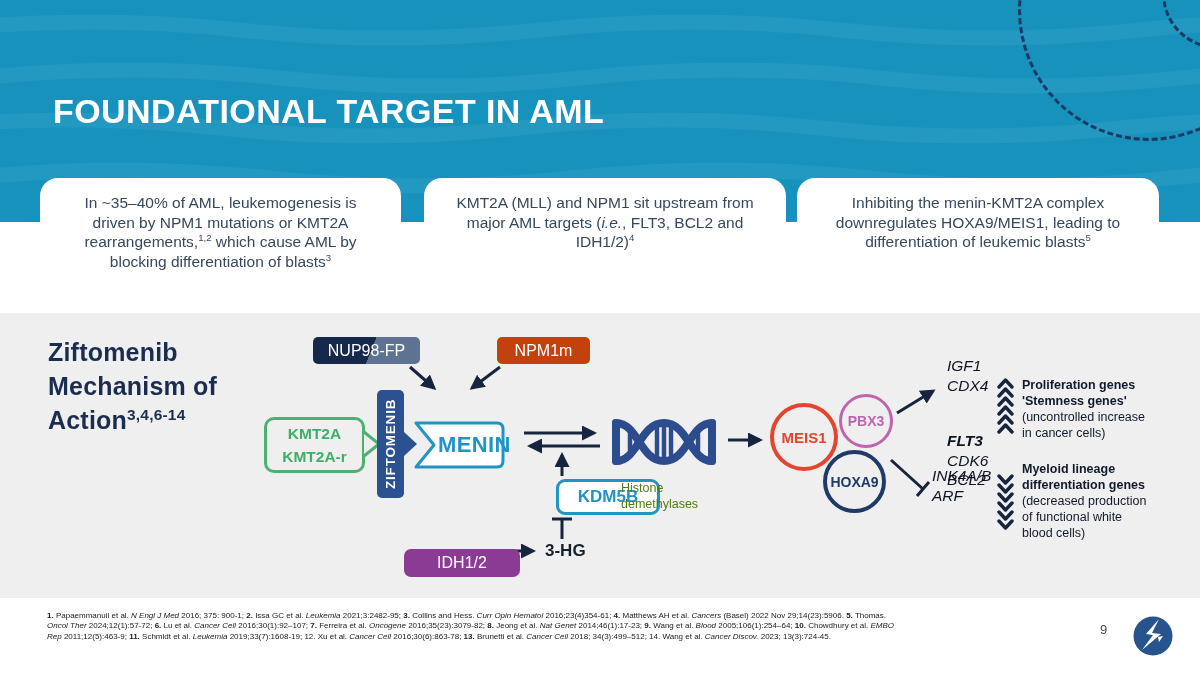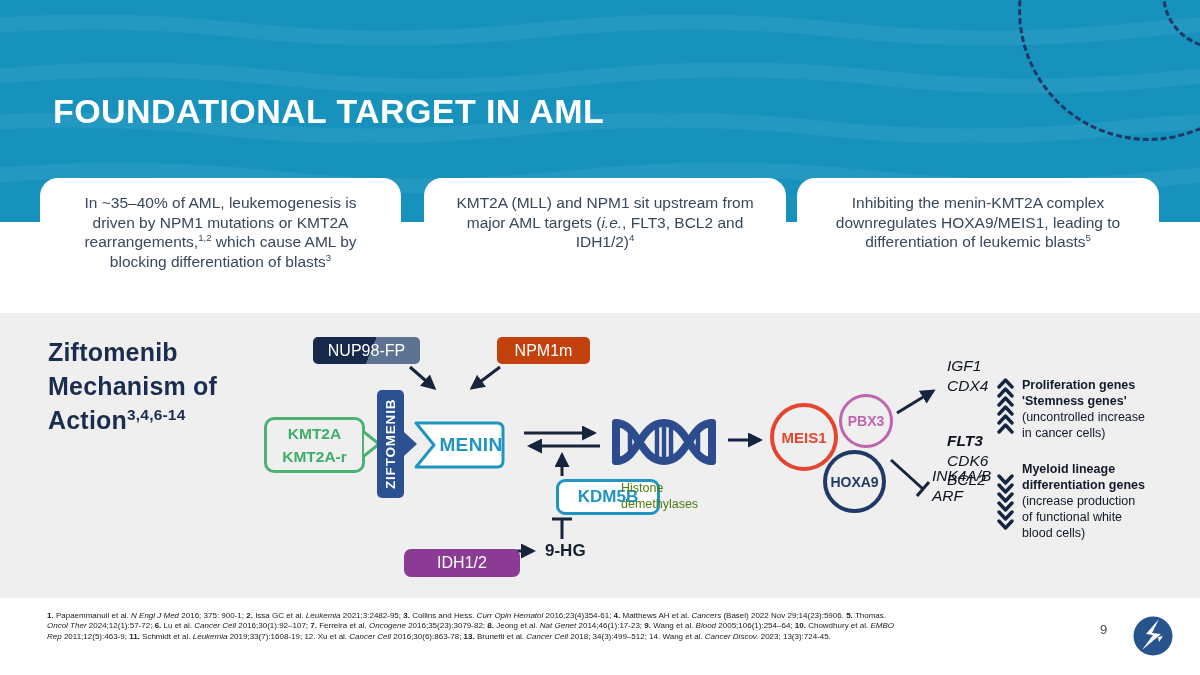--- a/index.html
+++ b/index.html
@@ -38,21 +38,21 @@
          line-height:23px;text-align:center;padding-top:2px;}
   .kmt2a-tail{position:absolute;left:362px;top:116px;}
   .zifto{position:absolute;left:377px;top:77px;width:27px;height:108px;background:#2C5191;border-radius:5px;
          color:#fff;font-weight:700;font-size:13.5px;letter-spacing:.8px;}
   .zifto span{display:block;margin:0 auto;writing-mode:vertical-rl;transform:rotate(180deg);height:108px;
          text-align:center;line-height:27px;}
   .zifto-tip{position:absolute;left:404px;top:119px;width:0;height:0;border-left:13px solid #2C5191;
          border-top:12px solid transparent;border-bottom:12px solid transparent;}
   .menin{position:absolute;left:412px;top:107px;width:94px;height:50px;}
   .menin .lbl{position:absolute;left:26px;top:0;width:66px;height:50px;line-height:50px;text-align:center;
-         color:#2095C3;font-weight:700;font-size:19px;letter-spacing:.4px;}
+         color:#2095C3;font-weight:700;font-size:22px;letter-spacing:.4px;}
   .kdm5b{position:absolute;left:513px;top:166px;width:98px;height:30px;background:#fff;border:3px solid #2095C3;
          border-radius:9px;color:#2095C3;font-weight:700;font-size:17px;line-height:30px;text-align:center;margin-left:43px;}
   .histone{position:absolute;left:621px;top:167px;color:#4d7c0f;font-size:12.5px;line-height:16px;}
   .twohg{position:absolute;left:545px;top:228px;color:#15202E;font-size:17px;font-weight:700;}
   .dna{position:absolute;left:608px;top:101px;}
   .circle{position:absolute;border-radius:50%;background:transparent;display:flex;align-items:center;
           justify-content:center;font-weight:700;}
   .circle.meis1{left:770px;top:90px;width:60px;height:60px;border:4px solid #E4452F;color:#E4452F;font-size:15px;}
   .circle.pbx3{left:839px;top:81px;width:48px;height:48px;border:3.5px solid #BF64AE;color:#BF64AE;font-size:14px;}
   .circle.hoxa9{left:823px;top:137px;width:55px;height:55px;border:4px solid #1F3A68;color:#1F3A68;font-size:14px;}
@@ -155,21 +155,21 @@
       <div class="lbl">MENIN</div>
     </div>
 
     <div class="kdm5b">KDM5B</div>
     <div class="histone">
       <div>Histone</div>
       <div>demethylases</div>
     </div>
 
     <div class="pill idh">IDH1/2</div>
-    <div class="twohg">9-HG</div>
+    <div class="twohg">3-HG</div>
 
     <svg class="dna" width="112" height="56" viewBox="0 0 112 56">
       <g stroke="#2C4C8E" fill="none" stroke-linecap="round">
         <path d="M8 9 C30 9 32 47 56 47 C80 47 82 9 104 9" stroke-width="8"></path>
         <path d="M8 47 C30 47 32 9 56 9 C80 9 82 47 104 47" stroke-width="8"></path>
         <path d="M8 9 L8 47" stroke-width="8"></path>
         <path d="M104 9 L104 47" stroke-width="8"></path>
         <path d="M22 20 L22 36" stroke-width="4.5"></path>
         <path d="M49 15 L49 41" stroke-width="4.5"></path>
         <path d="M56 14 L56 42" stroke-width="4.5"></path>
@@ -217,21 +217,21 @@
 
     <div class="annot prolif">
       <div class="b">Proliferation genes</div>
       <div class="b">'Stemness genes'</div>
       <div>(uncontrolled increase</div>
       <div>in cancer cells)</div>
     </div>
     <div class="annot myeloid">
       <div class="b">Myeloid lineage</div>
       <div class="b">differentiation genes</div>
-      <div>(increase production</div>
+      <div>(decreased production</div>
       <div>of functional white</div>
       <div>blood cells)</div>
     </div>
   </div>
 
   <div class="refs">
     <p><span style="font-weight: 700;">1.</span><span> Papaemmanuil et al. </span><span style="font-style: italic;">N Engl J Med</span><span> 2016; 375: 900-1; </span><span style="font-weight: 700;">2.</span><span> Issa GC et al. </span><span style="font-style: italic;">Leukemia</span><span> 2021;3:2482-95;  </span><span style="font-weight: 700;">3.</span><span> Collins and Hess. </span><span style="font-style: italic;">Curr Opin Hematol</span><span> 2016;23(4)354-61; </span><span style="font-weight: 700;">4.</span><span> Matthews AH et al. </span><span style="font-style: italic;">Cancers</span><span> (Basel) 2022 Nov 29;14(23):5906. </span><span style="font-weight: 700;">5.</span><span> Thomas.</span></p>
     <p><span style="font-style: italic;">Oncol Ther</span><span> 2024;12(1):57-72; </span><span style="font-weight: 700;">6.</span><span> Lu et al. </span><span style="font-style: italic;">Cancer Cell</span><span> 2016;30(1):92–107; </span><span style="font-weight: 700;">7.</span><span> Ferreira et al. </span><span style="font-style: italic;">Oncogene</span><span> 2016;35(23):3079-82; </span><span style="font-weight: 700;">8.</span><span> Jeong et al. </span><span style="font-style: italic;">Nat Genet</span><span> 2014;46(1):17-23; </span><span style="font-weight: 700;">9.</span><span> Wang et al. </span><span style="font-style: italic;">Blood</span><span> 2005;106(1):254–64; </span><span style="font-weight: 700;">10.</span><span> Chowdhury et al. </span><span style="font-style: italic;">EMBO</span></p>
     <p><span style="font-style: italic;">Rep</span><span> 2011;12(5):463-9; </span><span style="font-weight: 700;">11.</span><span> Schmidt et al. </span><span style="font-style: italic;">Leukemia</span><span> 2019;33(7):1608-19; 12. Xu et al. </span><span style="font-style: italic;">Cancer Cell</span><span> 2016;30(6):863-78; </span><span style="font-weight: 700;">13.</span><span> Brunetti et al. </span><span style="font-style: italic;">Cancer Cell</span><span> 2018; 34(3):499–512; 14. Wang et al. </span><span style="font-style: italic;">Cancer Discov.</span><span> 2023; 13(3):724-45.</span></p>
   </div>

